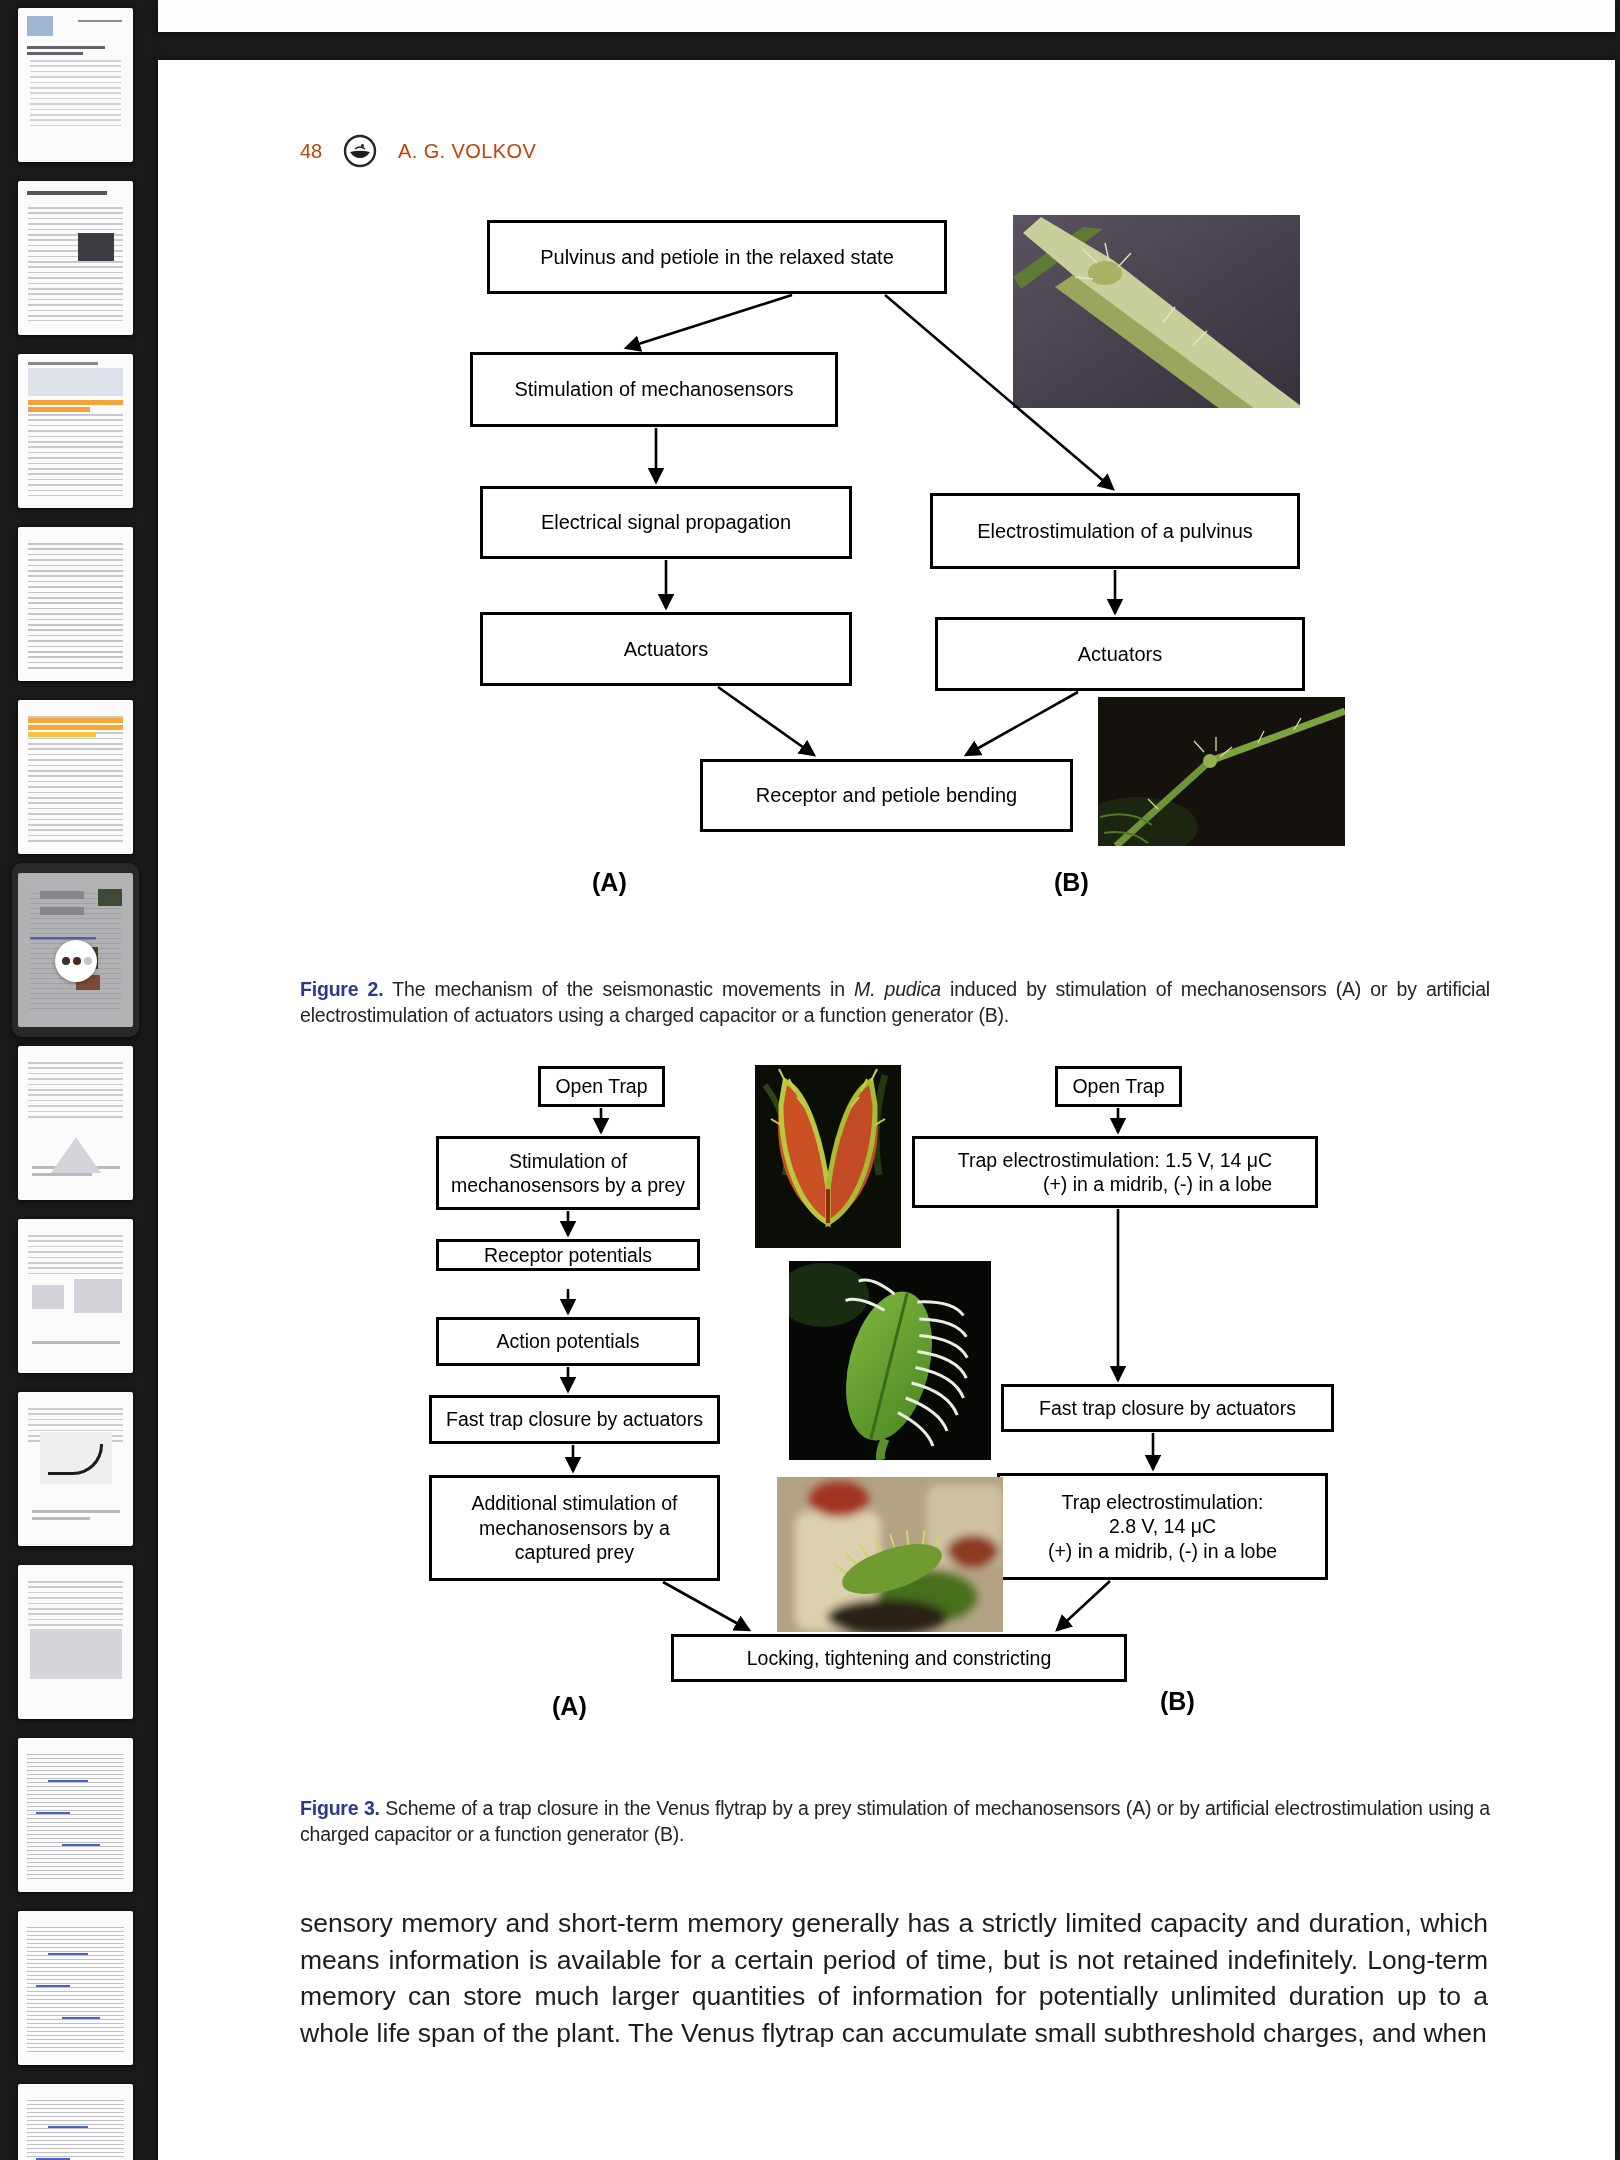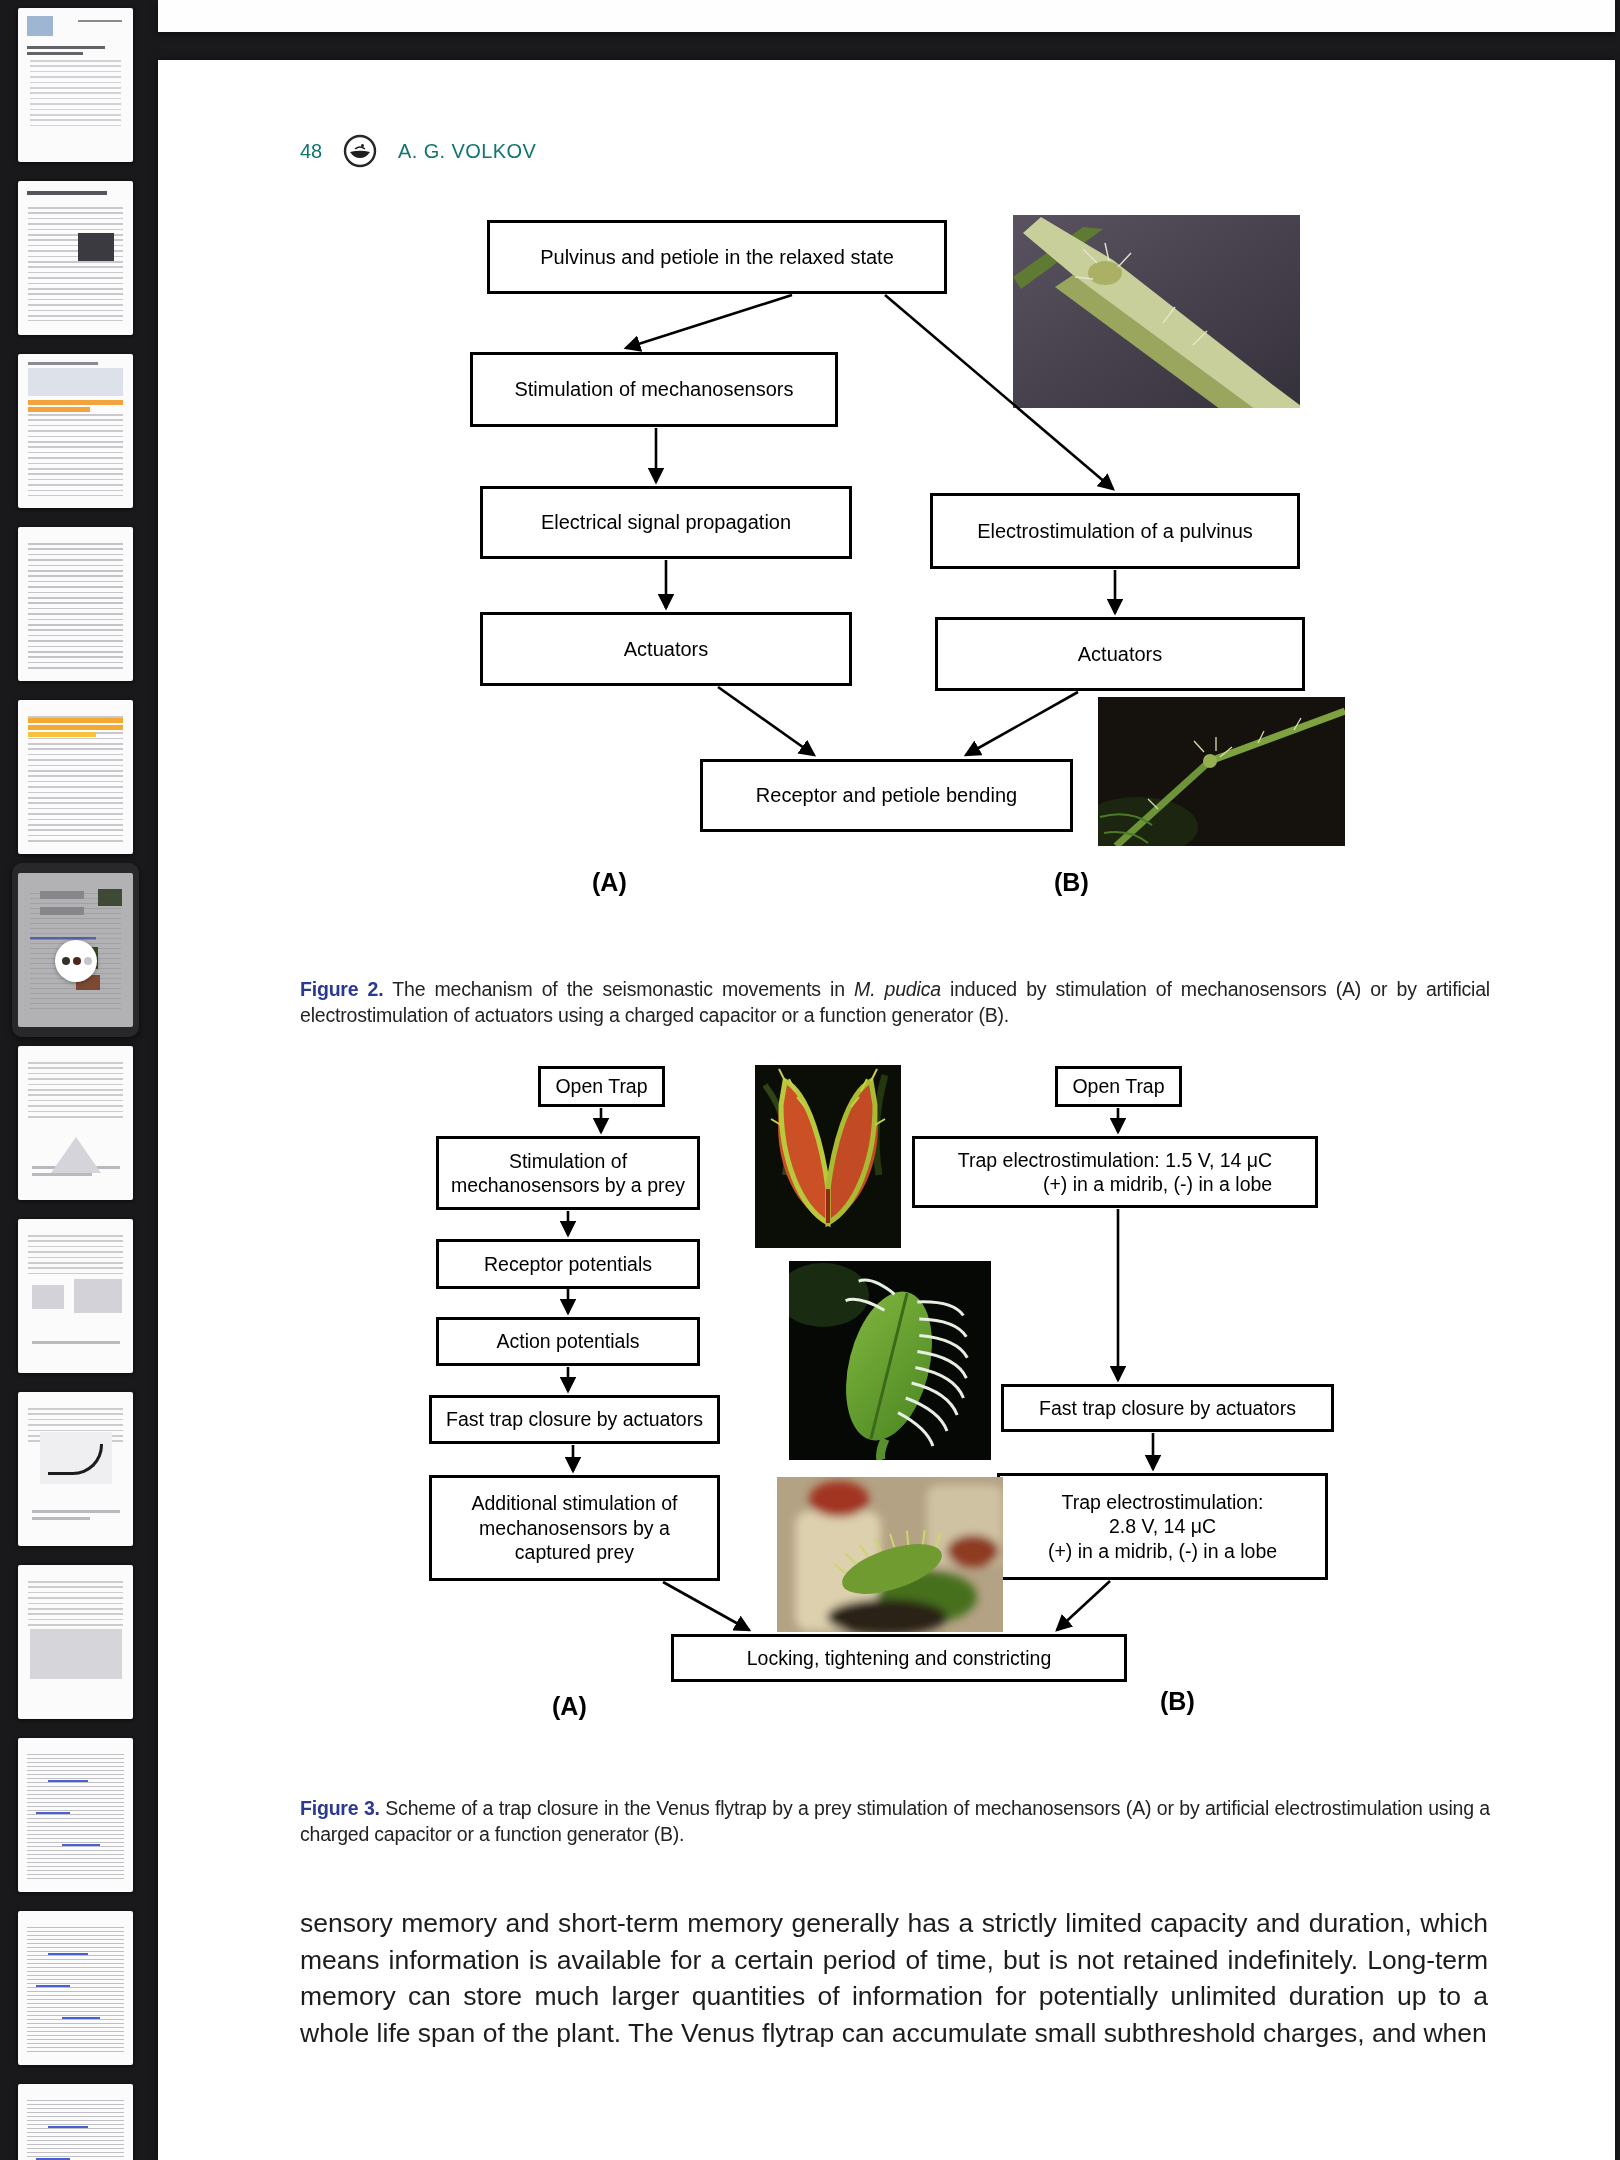--- a/index.html
+++ b/index.html
@@ -96,21 +96,21 @@
      background-size:44px 8px,44px 8px,24px 17px,18px 22px,24px 15px,66px 2.5px;}
   .menu-circle{position:absolute;left:50%;top:77px;transform:translateX(-50%);
      width:42px;height:42px;border-radius:50%;background:#ffffff;box-shadow:0 1px 4px rgba(0,0,0,.35);}
   .dots{position:absolute;left:7px;top:17px;width:8px;height:8px;border-radius:50%;
      background:#35302b;box-shadow:11px 0 0 #50261c, 22px 0 0 #c6c6c8;}
   
   .prev-page{position:absolute;left:158px;top:0;width:1457px;height:32px;background:#fefefe;
      box-shadow:0 2px 6px rgba(0,0,0,.5);}
   .page{position:absolute;left:158px;top:60px;width:1457px;height:2100px;background:#ffffff;
      box-shadow:0 0 8px rgba(0,0,0,.55);}
-  .hdr{position:absolute;font-size:20px;color:#0f766e;}
+  .hdr{position:absolute;font-size:20px;color:#c2410c;}
   #pg-num{left:142px;top:80px;}
   #logo{left:185px;top:74px;}
   #author{left:240px;top:80px;letter-spacing:.4px;}
   
   .fbox{position:absolute;border:3px solid #000;background:#fff;color:#000;
      display:flex;align-items:center;justify-content:center;text-align:center;
      font-size:20px;line-height:1.25;white-space:pre-line;box-sizing:border-box;}
   .f3 .fbox,.fbox.f3s{font-size:19.5px;}
   .ab-label{position:absolute;font-size:25px;font-weight:bold;color:#000;}
   .arrows{position:absolute;left:0;top:0;pointer-events:none;}
@@ -247,21 +247,21 @@
   <div class="ab-label" style="left:434px;top:808px;">(A)</div>
   <div class="ab-label" style="left:896px;top:808px;">(B)</div>
 
   <div class="caption" style="top:884px;">
     <span class="cap-label">Figure 2.</span><span> The mechanism of the seismonastic movements in </span><span class="it">M. pudica</span><span> induced by stimulation of mechanosensors (A) or by artificial electrostimulation of actuators using a charged capacitor or a function generator (B).</span>
   </div>
 
   <div class="fbox f3s" style="left:380px;top:1006px;width:127px;height:41px;">Open Trap</div>
   <div class="fbox f3s" style="left:278px;top:1076px;width:264px;height:74px;">Stimulation of
 mechanosensors by a prey</div>
-  <div class="fbox f3s" style="left:278px;top:1179px;width:264px;height:50px;">Receptor potentials</div>
+  <div class="fbox f3s" style="left:278px;top:1179px;width:264px;height:32px;">Receptor potentials</div>
   <div class="fbox f3s" style="left:278px;top:1257px;width:264px;height:49px;">Action potentials</div>
   <div class="fbox f3s" style="left:271px;top:1335px;width:291px;height:49px;">Fast trap closure by actuators</div>
   <div class="fbox f3s" style="left:271px;top:1415px;width:291px;height:106px;">Additional stimulation of
 mechanosensors by a
 captured prey</div>
   <div class="fbox f3s" style="left:897px;top:1006px;width:127px;height:41px;">Open Trap</div>
   <div class="fbox f3s" style="left:754px;top:1076px;width:406px;height:72px;text-align:right;">Trap electrostimulation: 1.5 V, 14 μC
 (+) in a midrib, (-) in a lobe</div>
   <div class="fbox f3s" style="left:843px;top:1324px;width:333px;height:48px;">Fast trap closure by actuators</div>
   <div class="fbox f3s" style="left:839px;top:1413px;width:331px;height:107px;">Trap electrostimulation:

